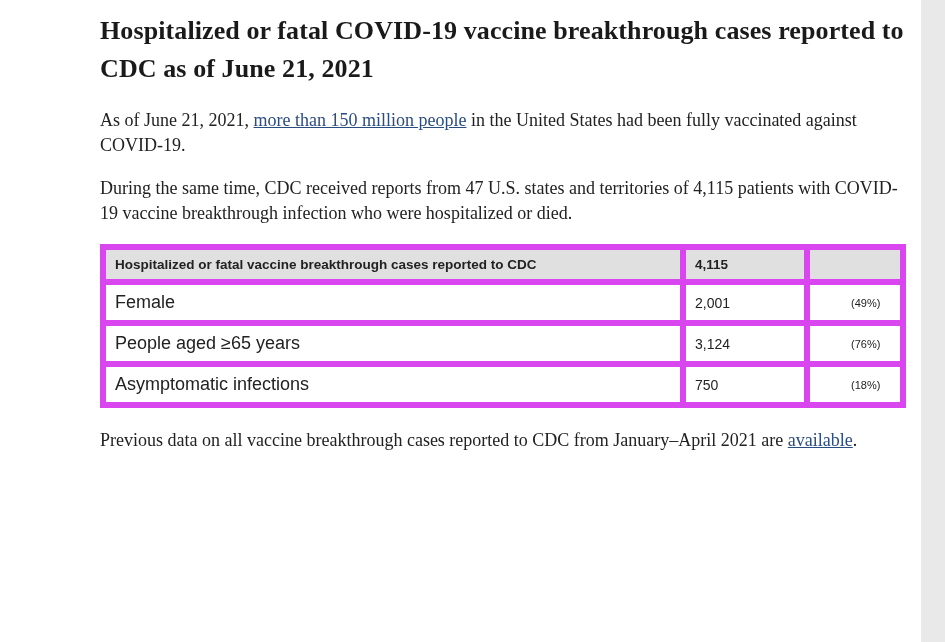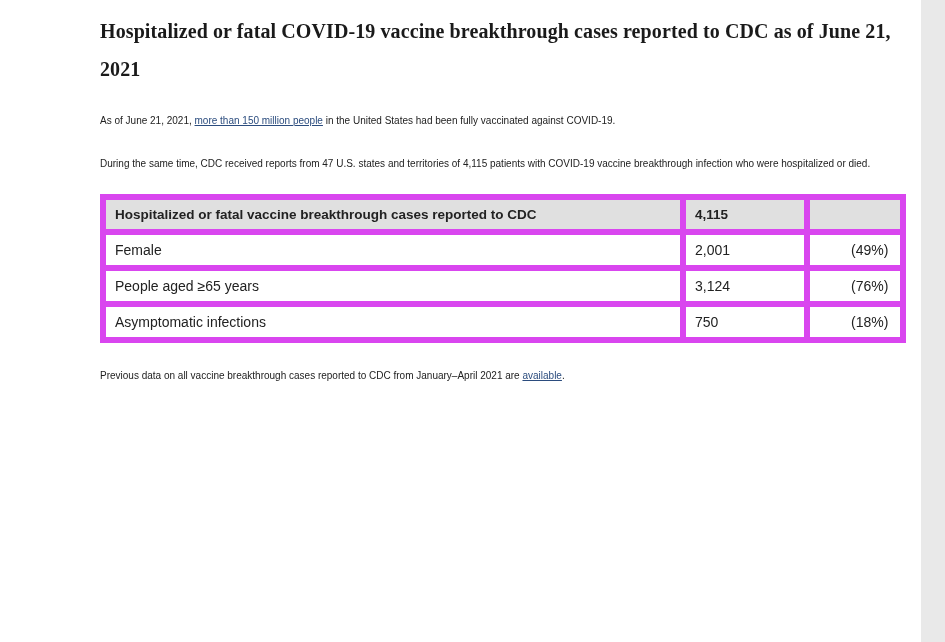--- a/index.html
+++ b/index.html
@@ -40,30 +40,30 @@
   .content {
     position: absolute;
     left: 100px;
     top: 0;
     width: 806px;
     padding-top: 6px;
     box-sizing: border-box;
   }
   h1.title {
     font-family: "Liberation Serif", serif;
-    font-size: 20px;
+    font-size: 26px;
     line-height: 38px;
     font-weight: 700;
     color: #1a1a1a;
     margin: 6px 0 20px 0;
     letter-spacing: 0.1px;
   }
   p.para {
-    font-family: Liberation Sans, sans-serif;
-    font-size: 10px;
+    font-family: Liberation Serif, serif;
+    font-size: 18px;
     line-height: 25px;
     color: #222222;
     margin: 0 0 18px 0;
   }
   a.link {
     color: #2b4c7e;
     text-decoration: underline;
   }
   table.bt {
     border-collapse: collapse;
@@ -88,31 +88,31 @@
   table.bt thead th.hv {
     text-align: left;
     width: 100px;
   }
   table.bt thead th.hp {
     width: 72px;
     border-left-color: #e0e0e0;
   }
   table.bt tbody td.label {
     text-align: left;
-    font-size: 14px;
+    font-size: 18px;
   }
   table.bt tbody td.value {
     width: 100px;
     text-align: left;
     font-size: 14px;
   }
   table.bt tbody td.pct {
     width: 72px;
     text-align: left;
-    font-size: 14px;
+    font-size: 11px;
     padding-left: 41px;
   }
   .footnotes {
     font-family: "Liberation Sans", sans-serif;
     font-size: 15.5px;
     line-height: 25px;
     color: #222222;
     margin: 0 0 18px 0;
   }
   .footnotes div {

